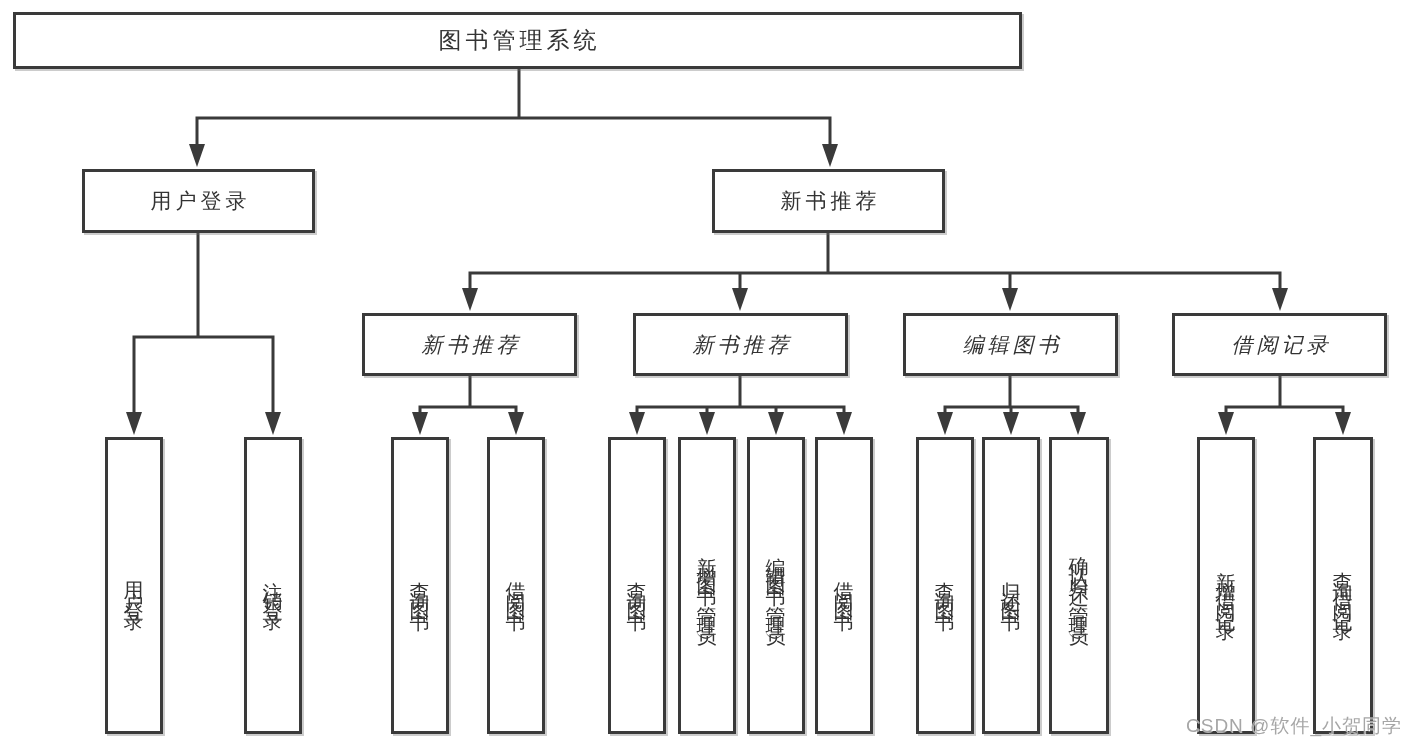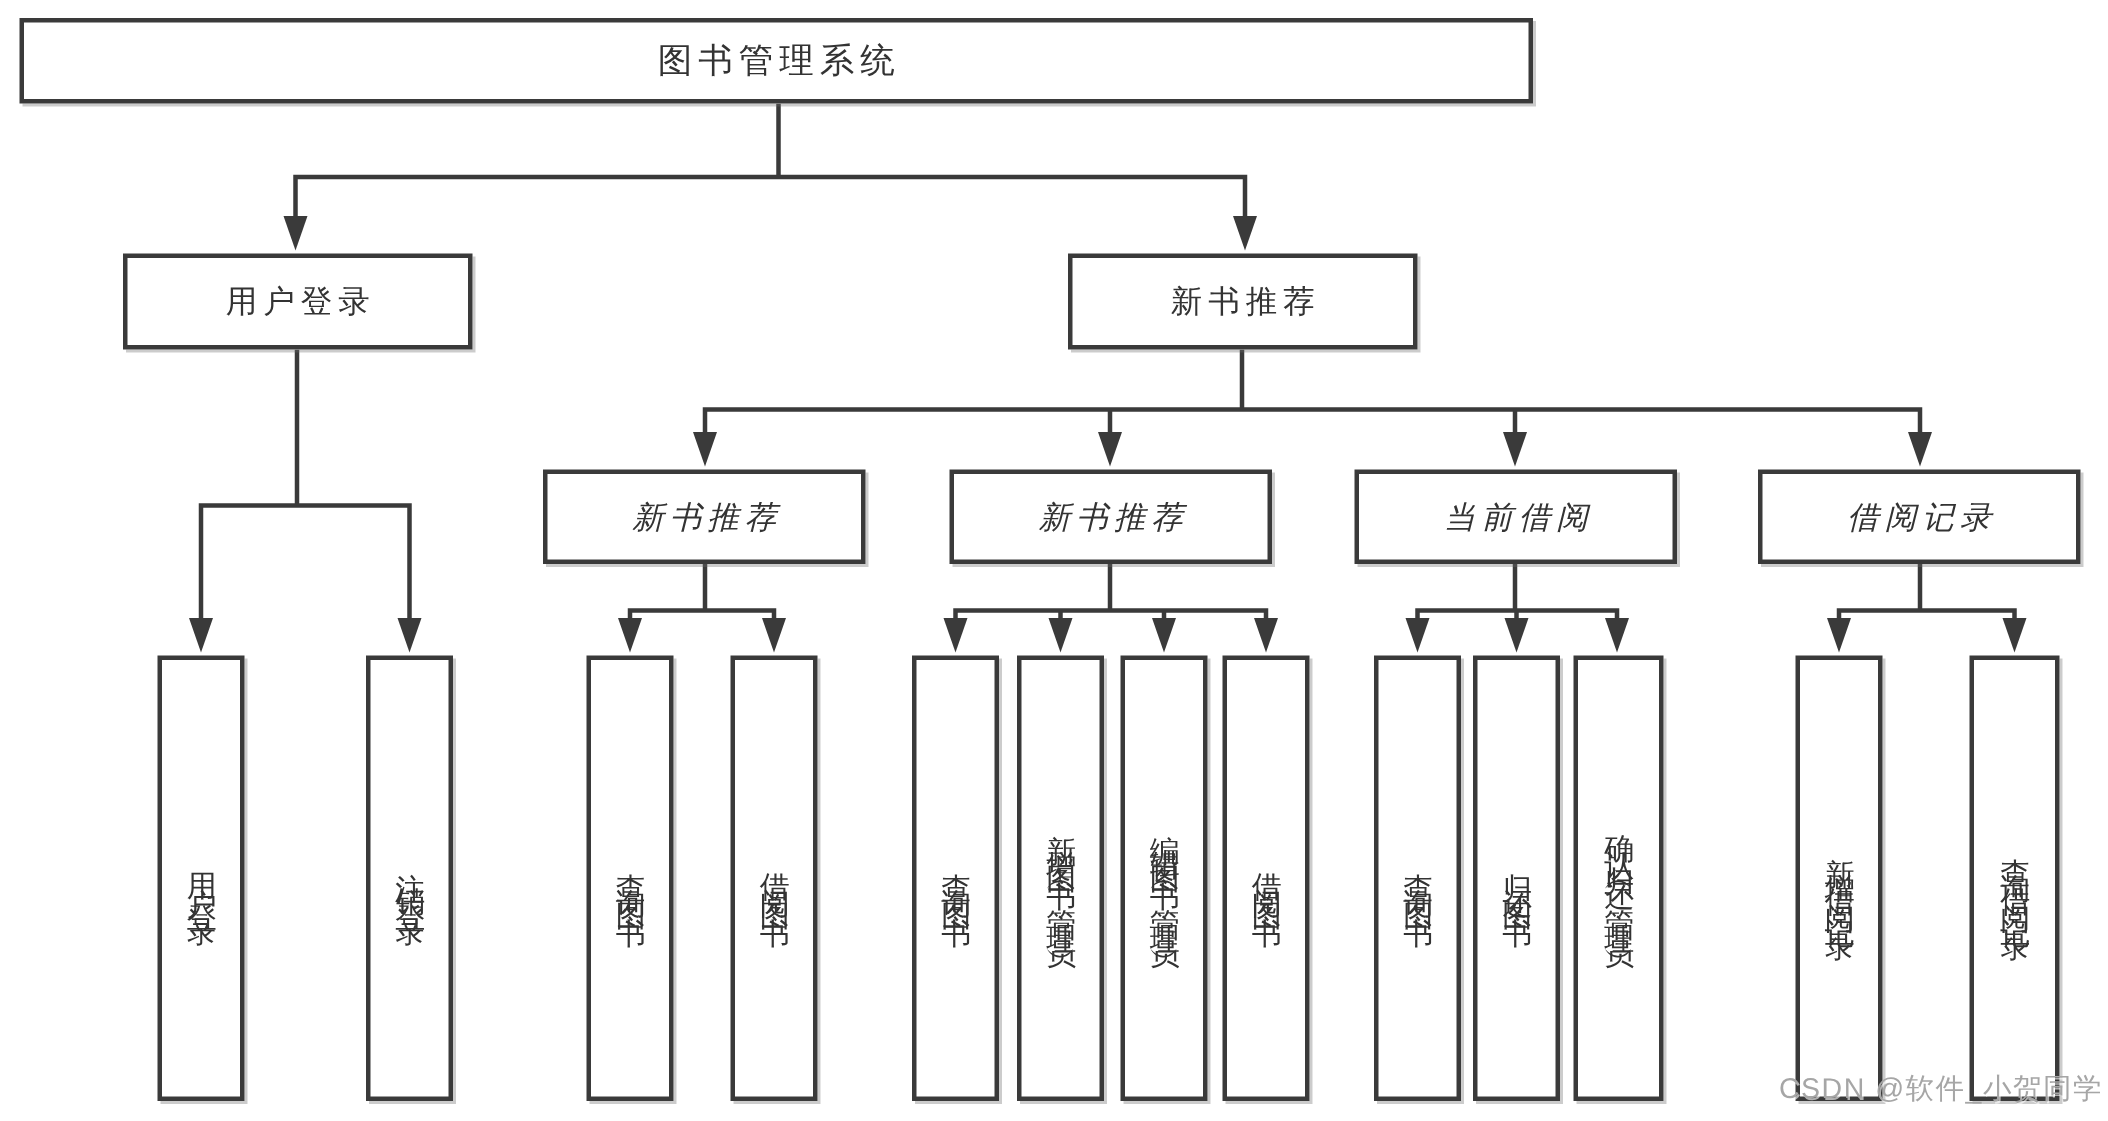--- a/index.html
+++ b/index.html
@@ -86,21 +86,21 @@
     <span class="hlabel">新书推荐</span>
   </div>
 
   <div class="node lvl3" style="left:362px">
     <span class="hlabel">新书推荐</span>
   </div>
   <div class="node lvl3" style="left:633px">
     <span class="hlabel">新书推荐</span>
   </div>
   <div class="node lvl3" style="left:903px">
-    <span class="hlabel">当前借阅</span>
+    <span class="hlabel">编辑图书</span>
   </div>
   <div class="node lvl3" style="left:1172px">
     <span class="hlabel">借阅记录</span>
   </div>
 
   <div class="node leaf" style="left:105px">
     <span class="vlabel">用户登录</span>
   </div>
   <div class="node leaf" style="left:244px">
     <span class="vlabel">注销登录</span>

